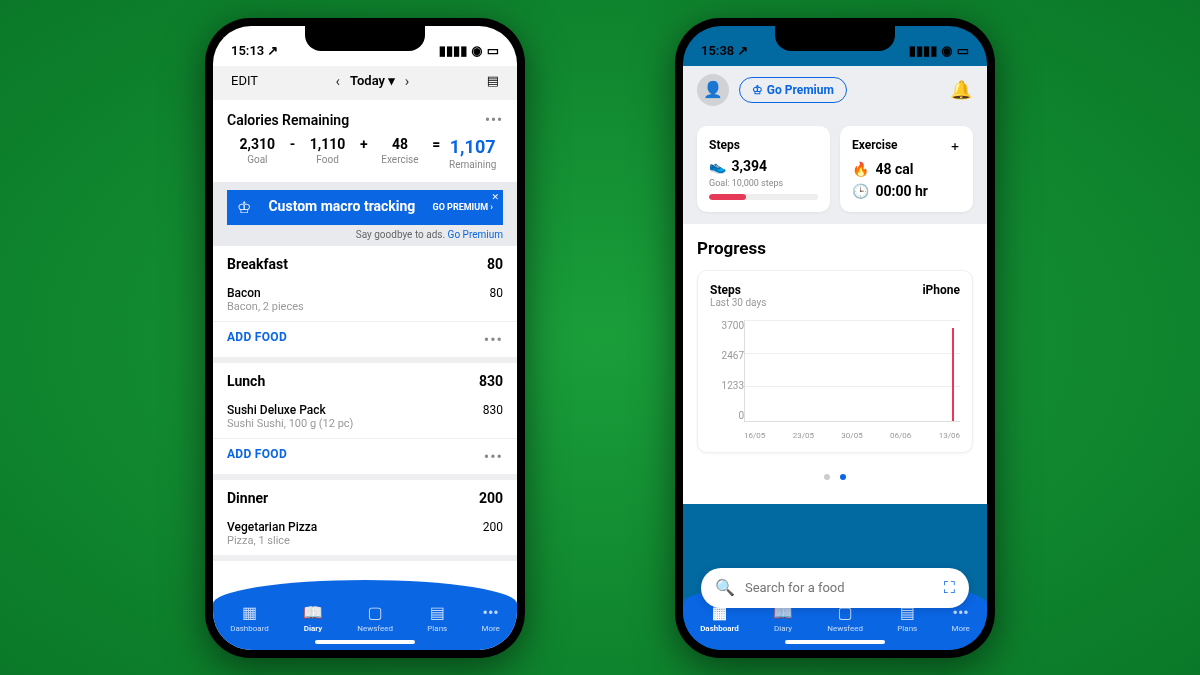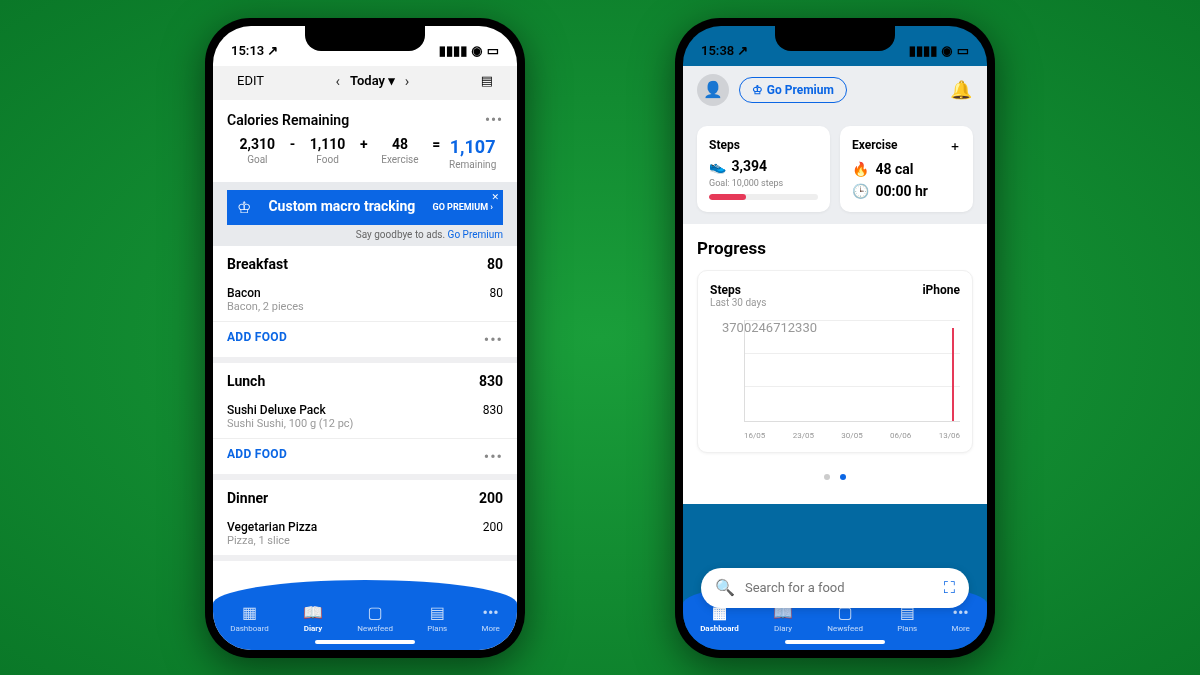--- a/index.html
+++ b/index.html
@@ -4,26 +4,26 @@
 <style>
 * { box-sizing: border-box; margin: 0; padding: 0; font-family: -apple-system, BlinkMacSystemFont, "Segoe UI", Roboto, Helvetica, Arial, sans-serif; }
 body { background: radial-gradient(ellipse at center, #1a9e3a 0%, #0a7828 100%); width: 1200px; height: 675px; display: flex; align-items: center; justify-content: center; gap: 150px; overflow: hidden; }
 .phone { width: 320px; height: 640px; background: #000; border-radius: 45px; padding: 8px; position: relative; box-shadow: 0 10px 40px rgba(0,0,0,0.5); }
 .phone-inner { width: 100%; height: 100%; background: #fff; border-radius: 38px; overflow: hidden; position: relative; }
 .notch { position: absolute; top: 0; left: 50%; transform: translateX(-50%); width: 120px; height: 25px; background: #000; border-radius: 0 0 16px 16px; z-index: 100; }
 .status-bar { display: flex; justify-content: space-between; align-items: center; padding: 10px 18px 0; height: 40px; font-size: 13px; font-weight: 600; }
 .status-left { display: flex; align-items: center; gap: 3px; }
 .status-right { display: flex; align-items: center; gap: 4px; }
 .screen { height: calc(100% - 40px); overflow: hidden; display: flex; flex-direction: column; }
-.topbar { display: flex; align-items: center; justify-content: space-between; padding: 6px 24px 10px; background: #f2f2f2; font-size: 13px; }
+.topbar { display: flex; align-items: center; justify-content: space-between; padding: 6px 18px 10px; background: #f2f2f2; font-size: 13px; }
 .topbar-center { display: flex; align-items: center; gap: 10px; font-weight: 600; }
 .chev { font-size: 15px; font-weight: 400; color: #333; }
 .calories-card { background: #fff; padding: 12px 14px; }
 .cal-head { display: flex; justify-content: space-between; font-weight: 600; font-size: 14px; margin-bottom: 8px; }
-.cal-row { display: flex; align-items: flex-start; justify-content: center; font-size: 12px; }
+.cal-row { display: flex; align-items: flex-start; justify-content: flex-start; font-size: 12px; }
 .cal-part { text-align: center; flex: 1; }
 .cal-num { font-weight: 700; font-size: 14px; }
 .cal-label { color: #888; font-size: 10px; margin-top: 2px; }
 .cal-op { font-weight: 700; font-size: 14px; padding: 0 2px; }
 .cal-remain { color: #0b66e4; font-size: 18px; font-weight: 700; }
 .banner-wrap { background: #e8eaed; padding: 8px 14px 6px; }
 .banner { background: #0b66e4; color: #fff; padding: 8px 10px; display: flex; align-items: center; gap: 8px; position: relative; }
 .banner-title { font-weight: 700; font-size: 14px; text-align: center; flex: 1; line-height: 1.1; }
 .banner-cta { font-size: 9px; font-weight: 700; }
 .banner-x { position: absolute; top: 2px; right: 4px; font-size: 9px; }
@@ -55,21 +55,21 @@
 .steps-goal { font-size: 9px; color: #888; margin-top: 4px; }
 .progbar { height: 6px; background: #eee; border-radius: 3px; margin-top: 6px; overflow: hidden; }
 .progfill { height: 100%; background: #e63958; width: 34%; border-radius: 3px; }
 .ex-row { display: flex; align-items: center; gap: 6px; font-weight: 700; font-size: 14px; margin-top: 6px; }
 .progress-sec { background: #fff; padding: 14px 0 20px; }
 .progress-h { font-weight: 700; font-size: 17px; padding: 0 14px 12px; }
 .chart-card { margin: 0 14px; background: #fff; border: 1px solid #f0f0f0; border-radius: 10px; padding: 12px; box-shadow: 0 1px 3px rgba(0,0,0,0.05); }
 .chart-head { display: flex; justify-content: space-between; font-size: 12px; font-weight: 700; }
 .chart-sub { font-size: 10px; color: #999; font-weight: 400; text-align: right; }
 .chart-area { position: relative; height: 120px; margin-top: 12px; }
-.yaxis { position: absolute; left: 12px; top: 0; bottom: 18px; width: 30px; display: flex; flex-direction: row; justify-content: space-between; font-size: 13px; color: #999; text-align: right; }
+.yaxis { position: absolute; left: 4px; top: 0; bottom: 18px; width: 30px; display: flex; flex-direction: column; justify-content: space-between; font-size: 10px; color: #999; text-align: right; }
 .plot { position: absolute; left: 34px; right: 0; top: 0; bottom: 18px; border-left: 1px solid #ddd; border-bottom: 1px solid #ddd; }
 .gridline { position: absolute; left: 0; right: 0; height: 1px; background: #eee; }
 .spike { position: absolute; bottom: 0; right: 6px; width: 2px; background: #e63958; }
 .xaxis { position: absolute; bottom: 0; left: 34px; right: 0; display: flex; justify-content: space-between; font-size: 8px; color: #999; }
 .pager { text-align: center; margin-top: 12px; }
 .pagedot { display: inline-block; width: 6px; height: 6px; border-radius: 50%; background: #ccc; margin: 0 3px; }
 .pagedot-active { background: #0b66e4; }
 .search-wrap { position: absolute; left: 0; right: 0; bottom: 42px; padding: 0 18px; z-index: 50; }
 .searchbar { background: #fff; border-radius: 22px; height: 40px; display: flex; align-items: center; padding: 0 14px; gap: 10px; box-shadow: 0 2px 8px rgba(0,0,0,0.15); }
 .search-input { flex: 1; border: none; outline: none; font-size: 13px; color: #888; background: transparent; }

